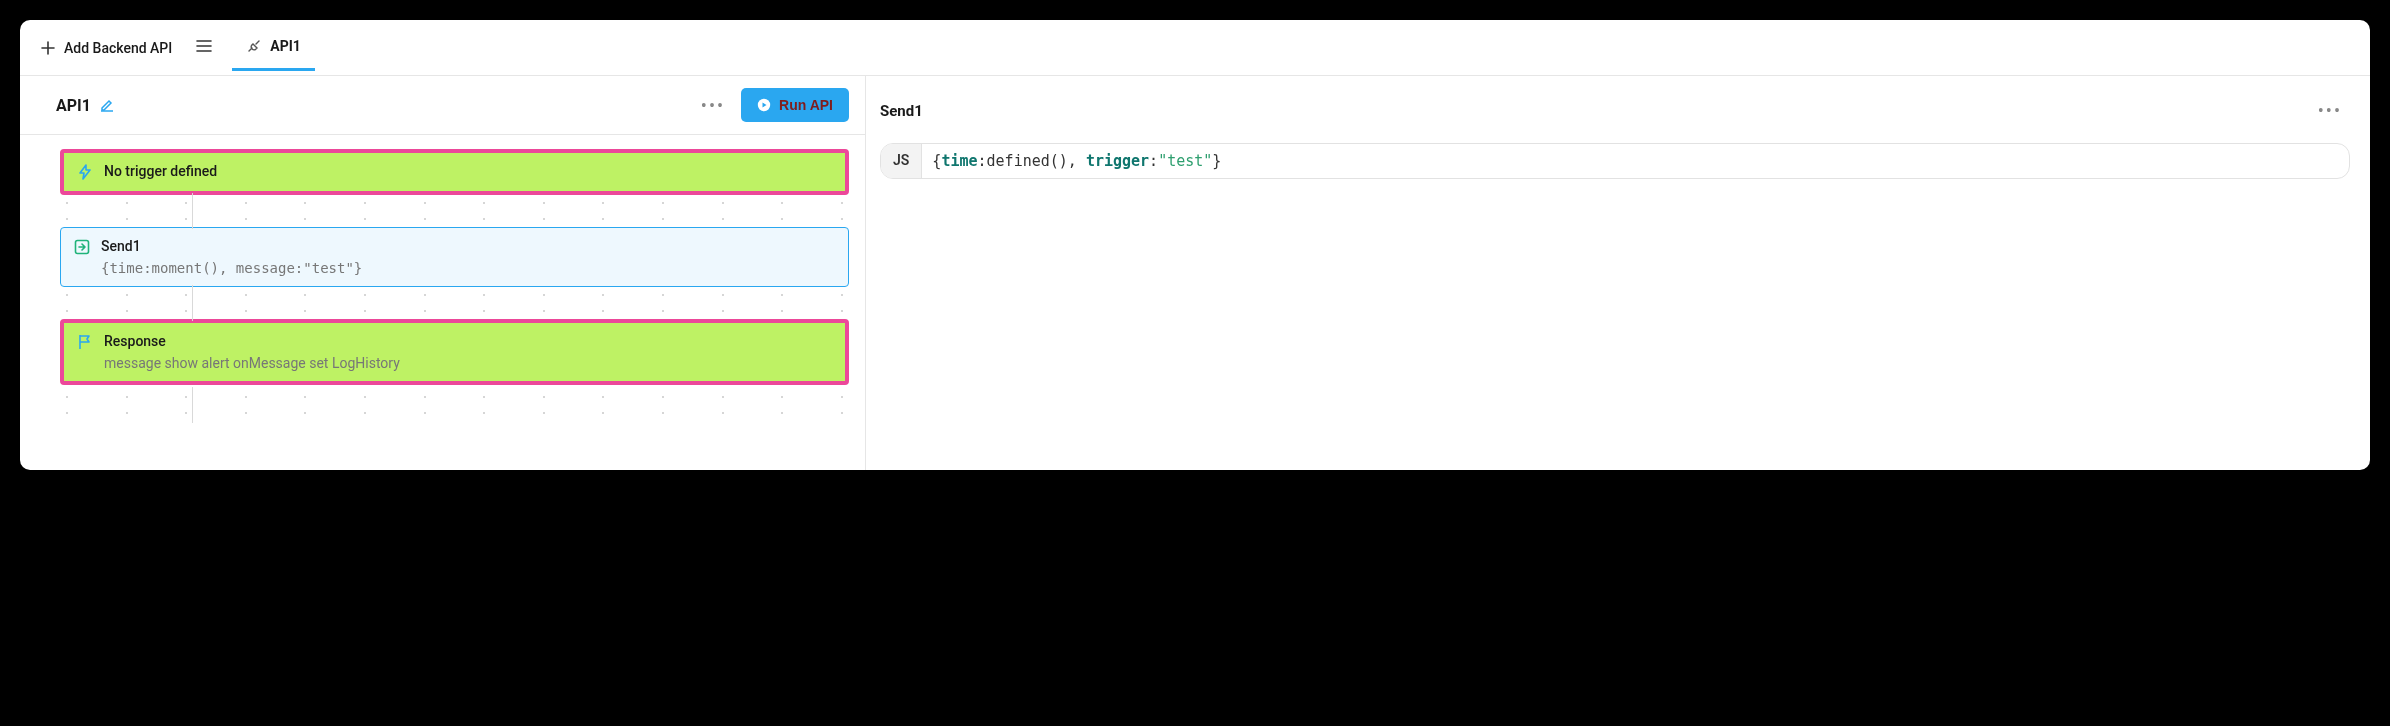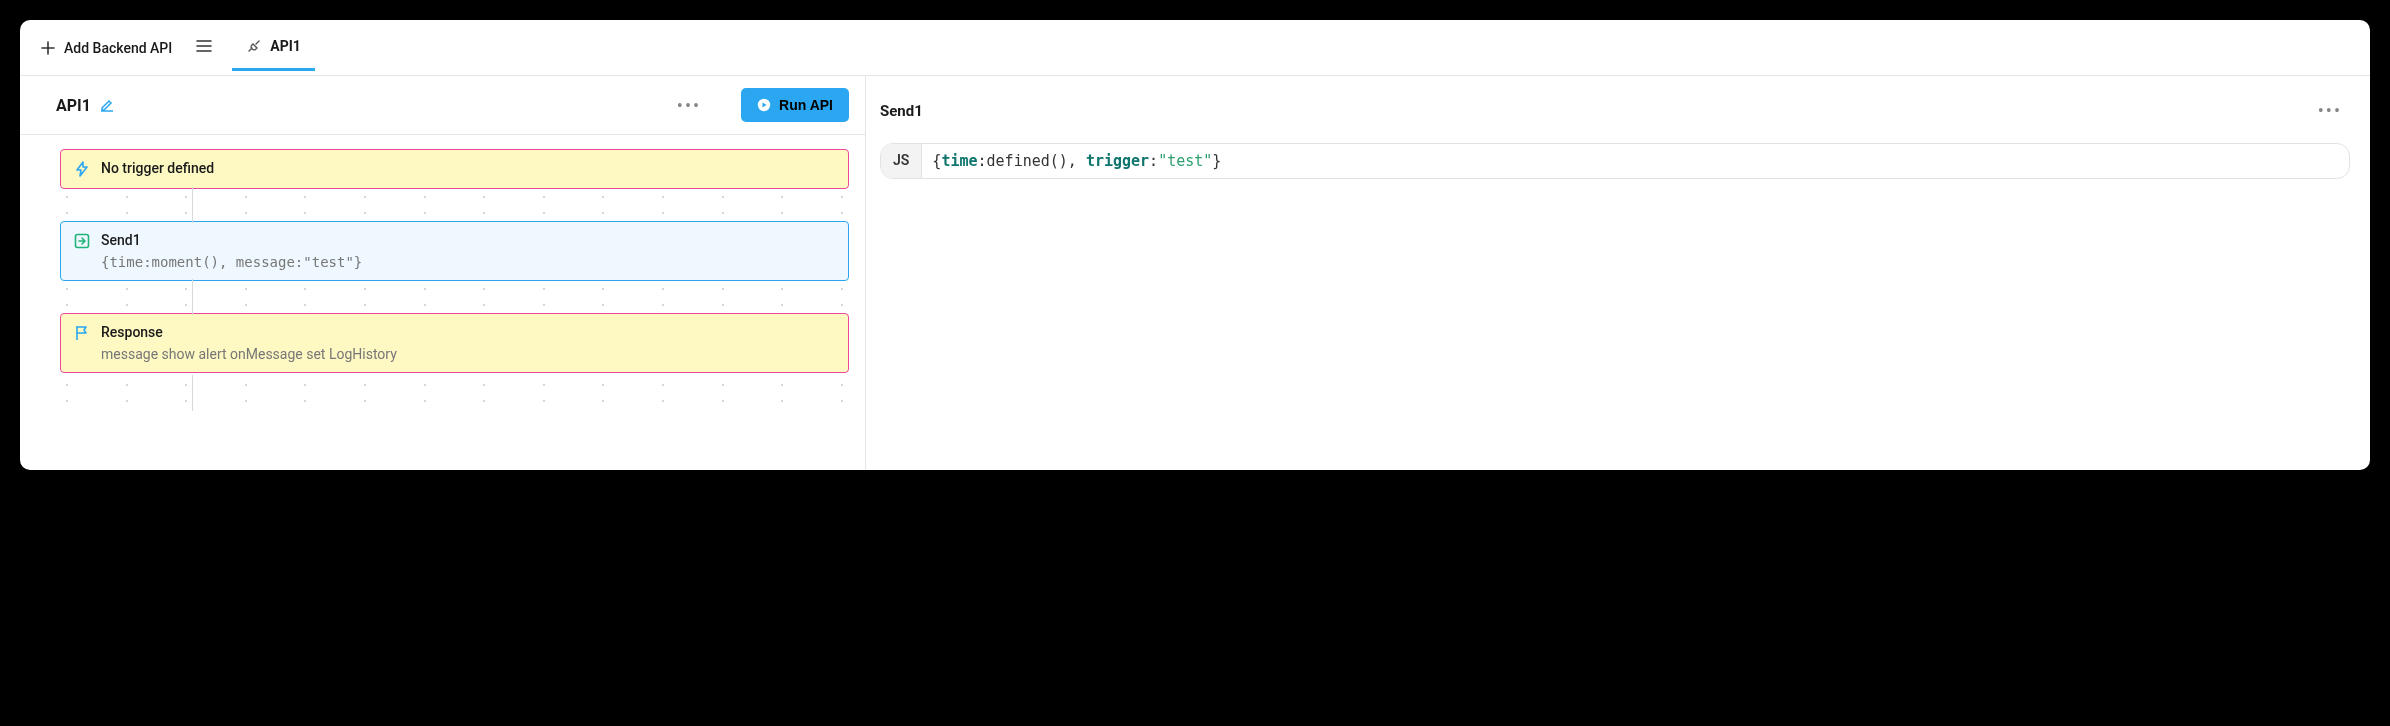--- a/index.html
+++ b/index.html
@@ -88,31 +88,30 @@
   .spacer { flex: 1; }
   .dots-btn {
     color: #888;
     cursor: pointer;
     padding: 4px 8px;
     font-size: 18px;
     letter-spacing: 2px;
   }
   .run-btn {
     background: #2aa7f0;
-    color: #000000;
+    color: #7f1d1d;
     border: none;
     border-radius: 5px;
     padding: 9px 16px;
     font-size: 14px;
     font-weight: 600;
     display: flex;
     align-items: center;
     gap: 8px;
     cursor: pointer;
-    margin-left: 24px;
   }
 
   
   .flow-area {
     padding: 14px 16px 14px 40px;
     position: relative;
   }
   .dot-row {
     height: 16px;
     display: flex;
@@ -130,23 +129,23 @@
     background: #d9d9d9;
   }
   .dot {
     width: 2px; height: 2px;
     background: #c9c9c9;
     border-radius: 50%;
     margin-top: 7px;
   }
 
   .block {
-    border: 1px solid #ec4899;
+    border: 4px solid #ec4899;
     border-radius: 4px;
-    background: #fef9c3;
+    background: #bef264;
     padding: 10px 12px;
     display: flex;
     align-items: flex-start;
     gap: 10px;
     cursor: pointer;
   }
   .block .blk-body { flex: 1; min-width: 0; }
   .block .blk-title { font-weight: 500; color: #1a1a1a; }
   .block .blk-sub {
     color: #777;

